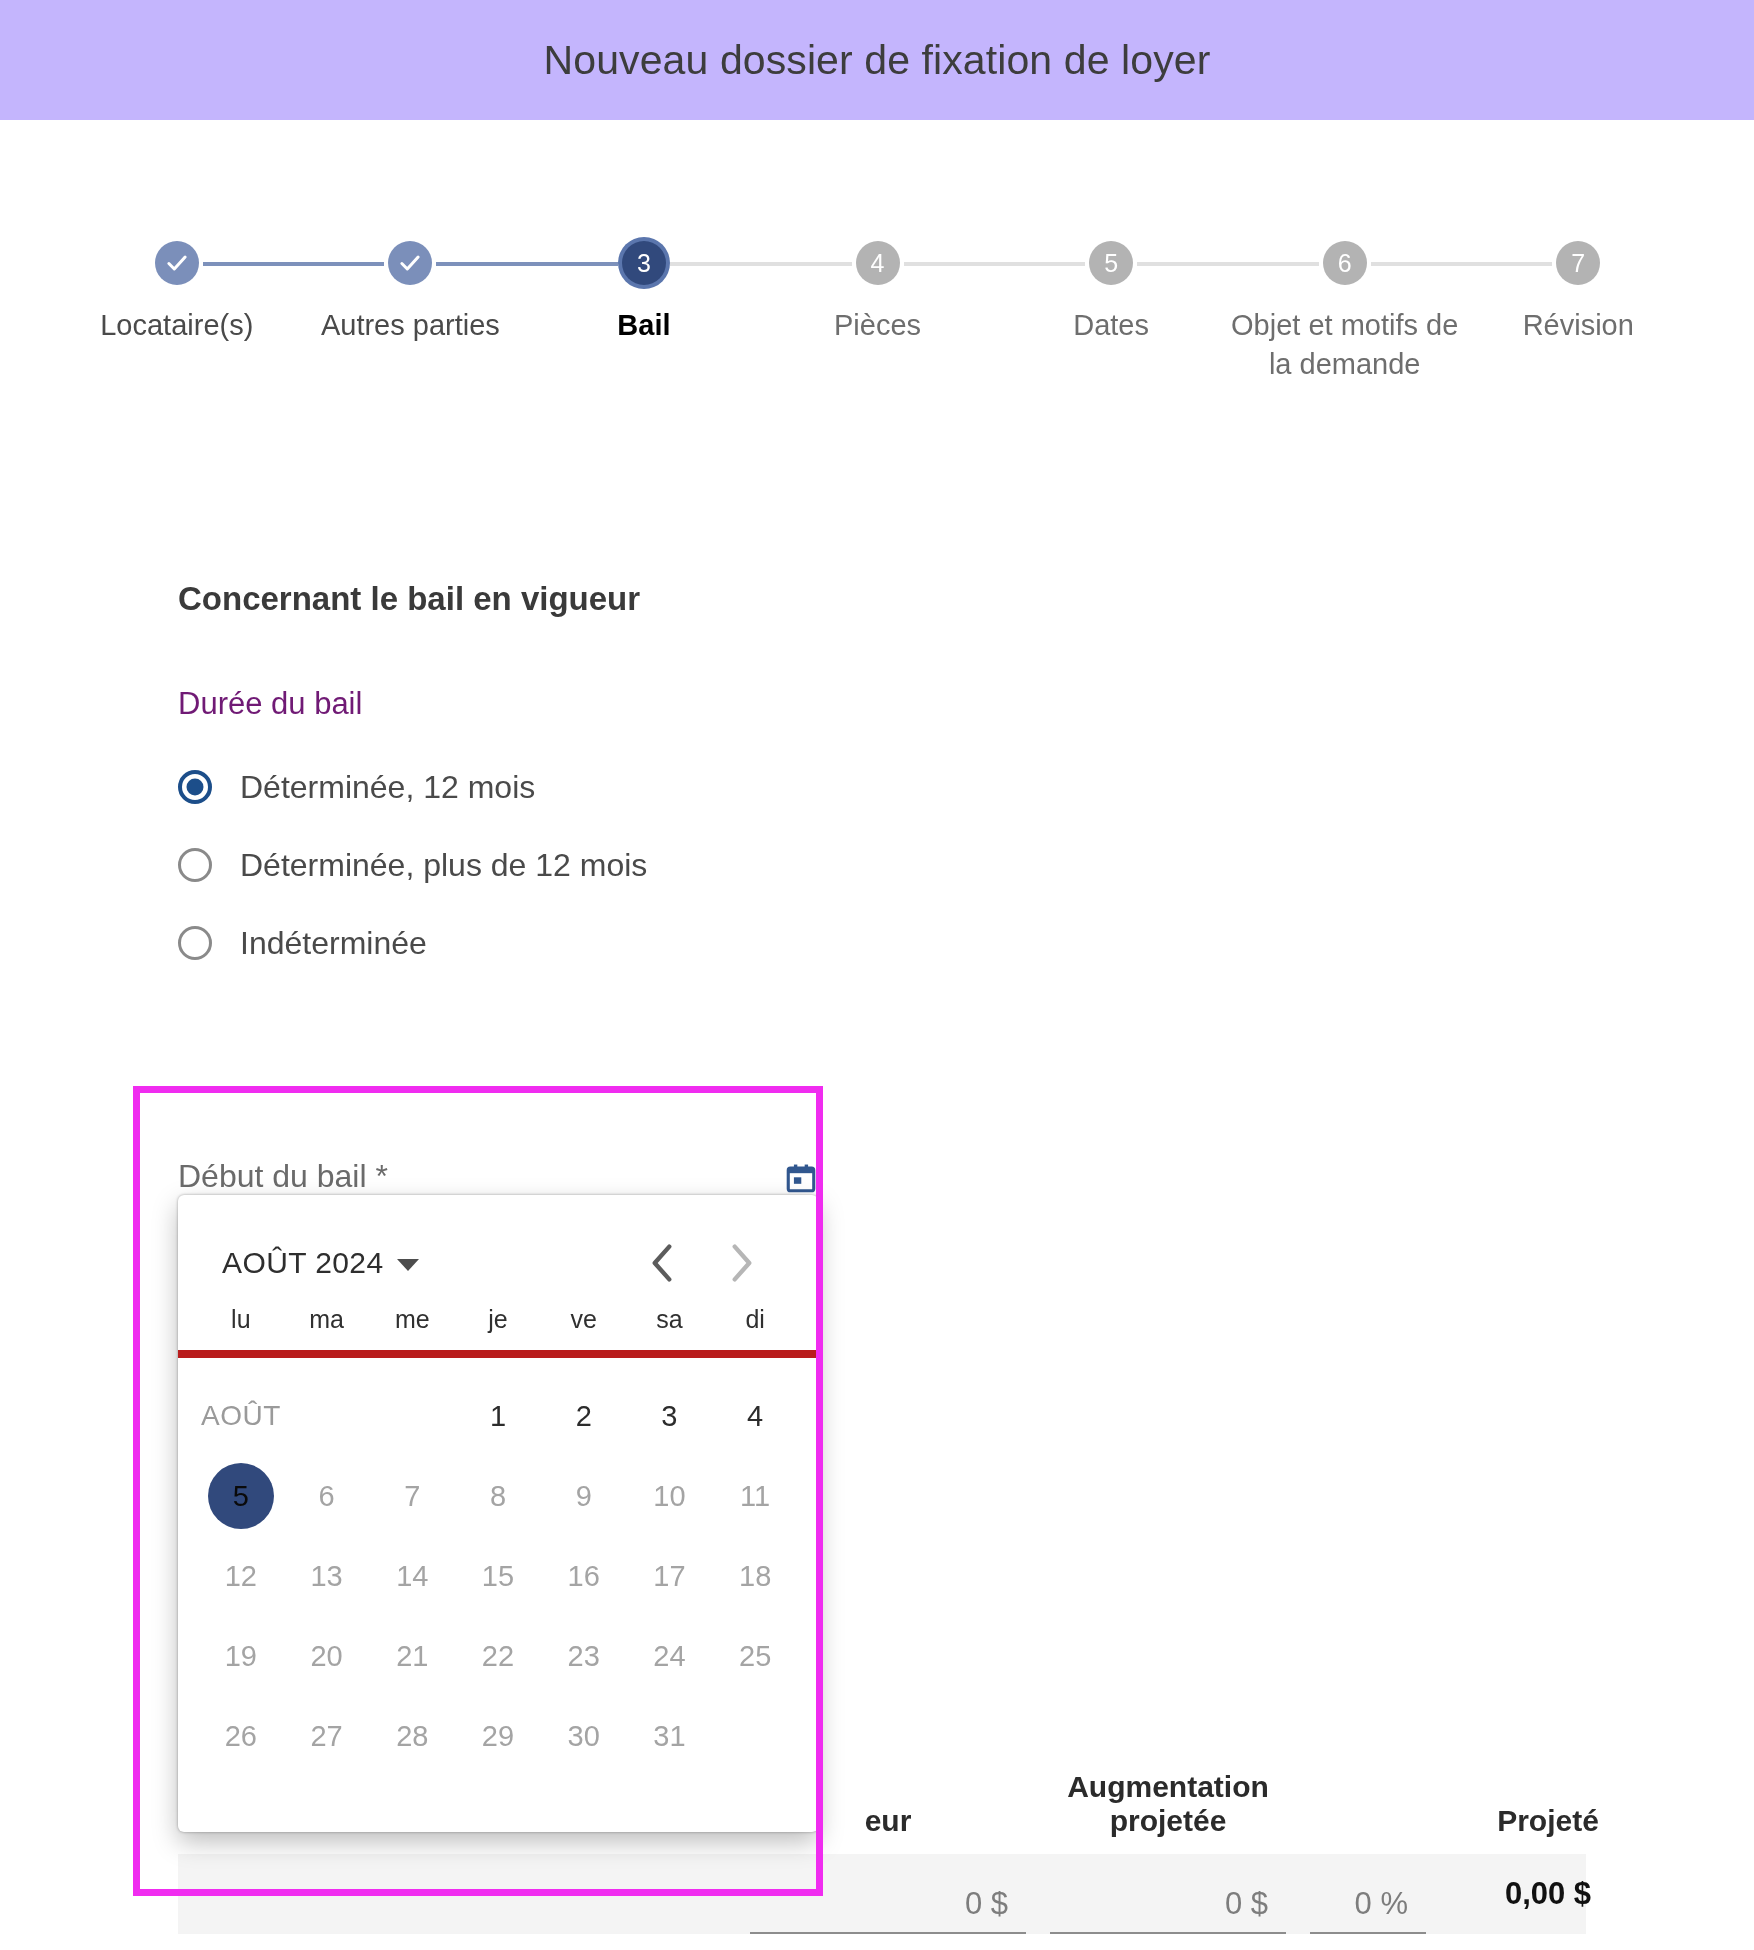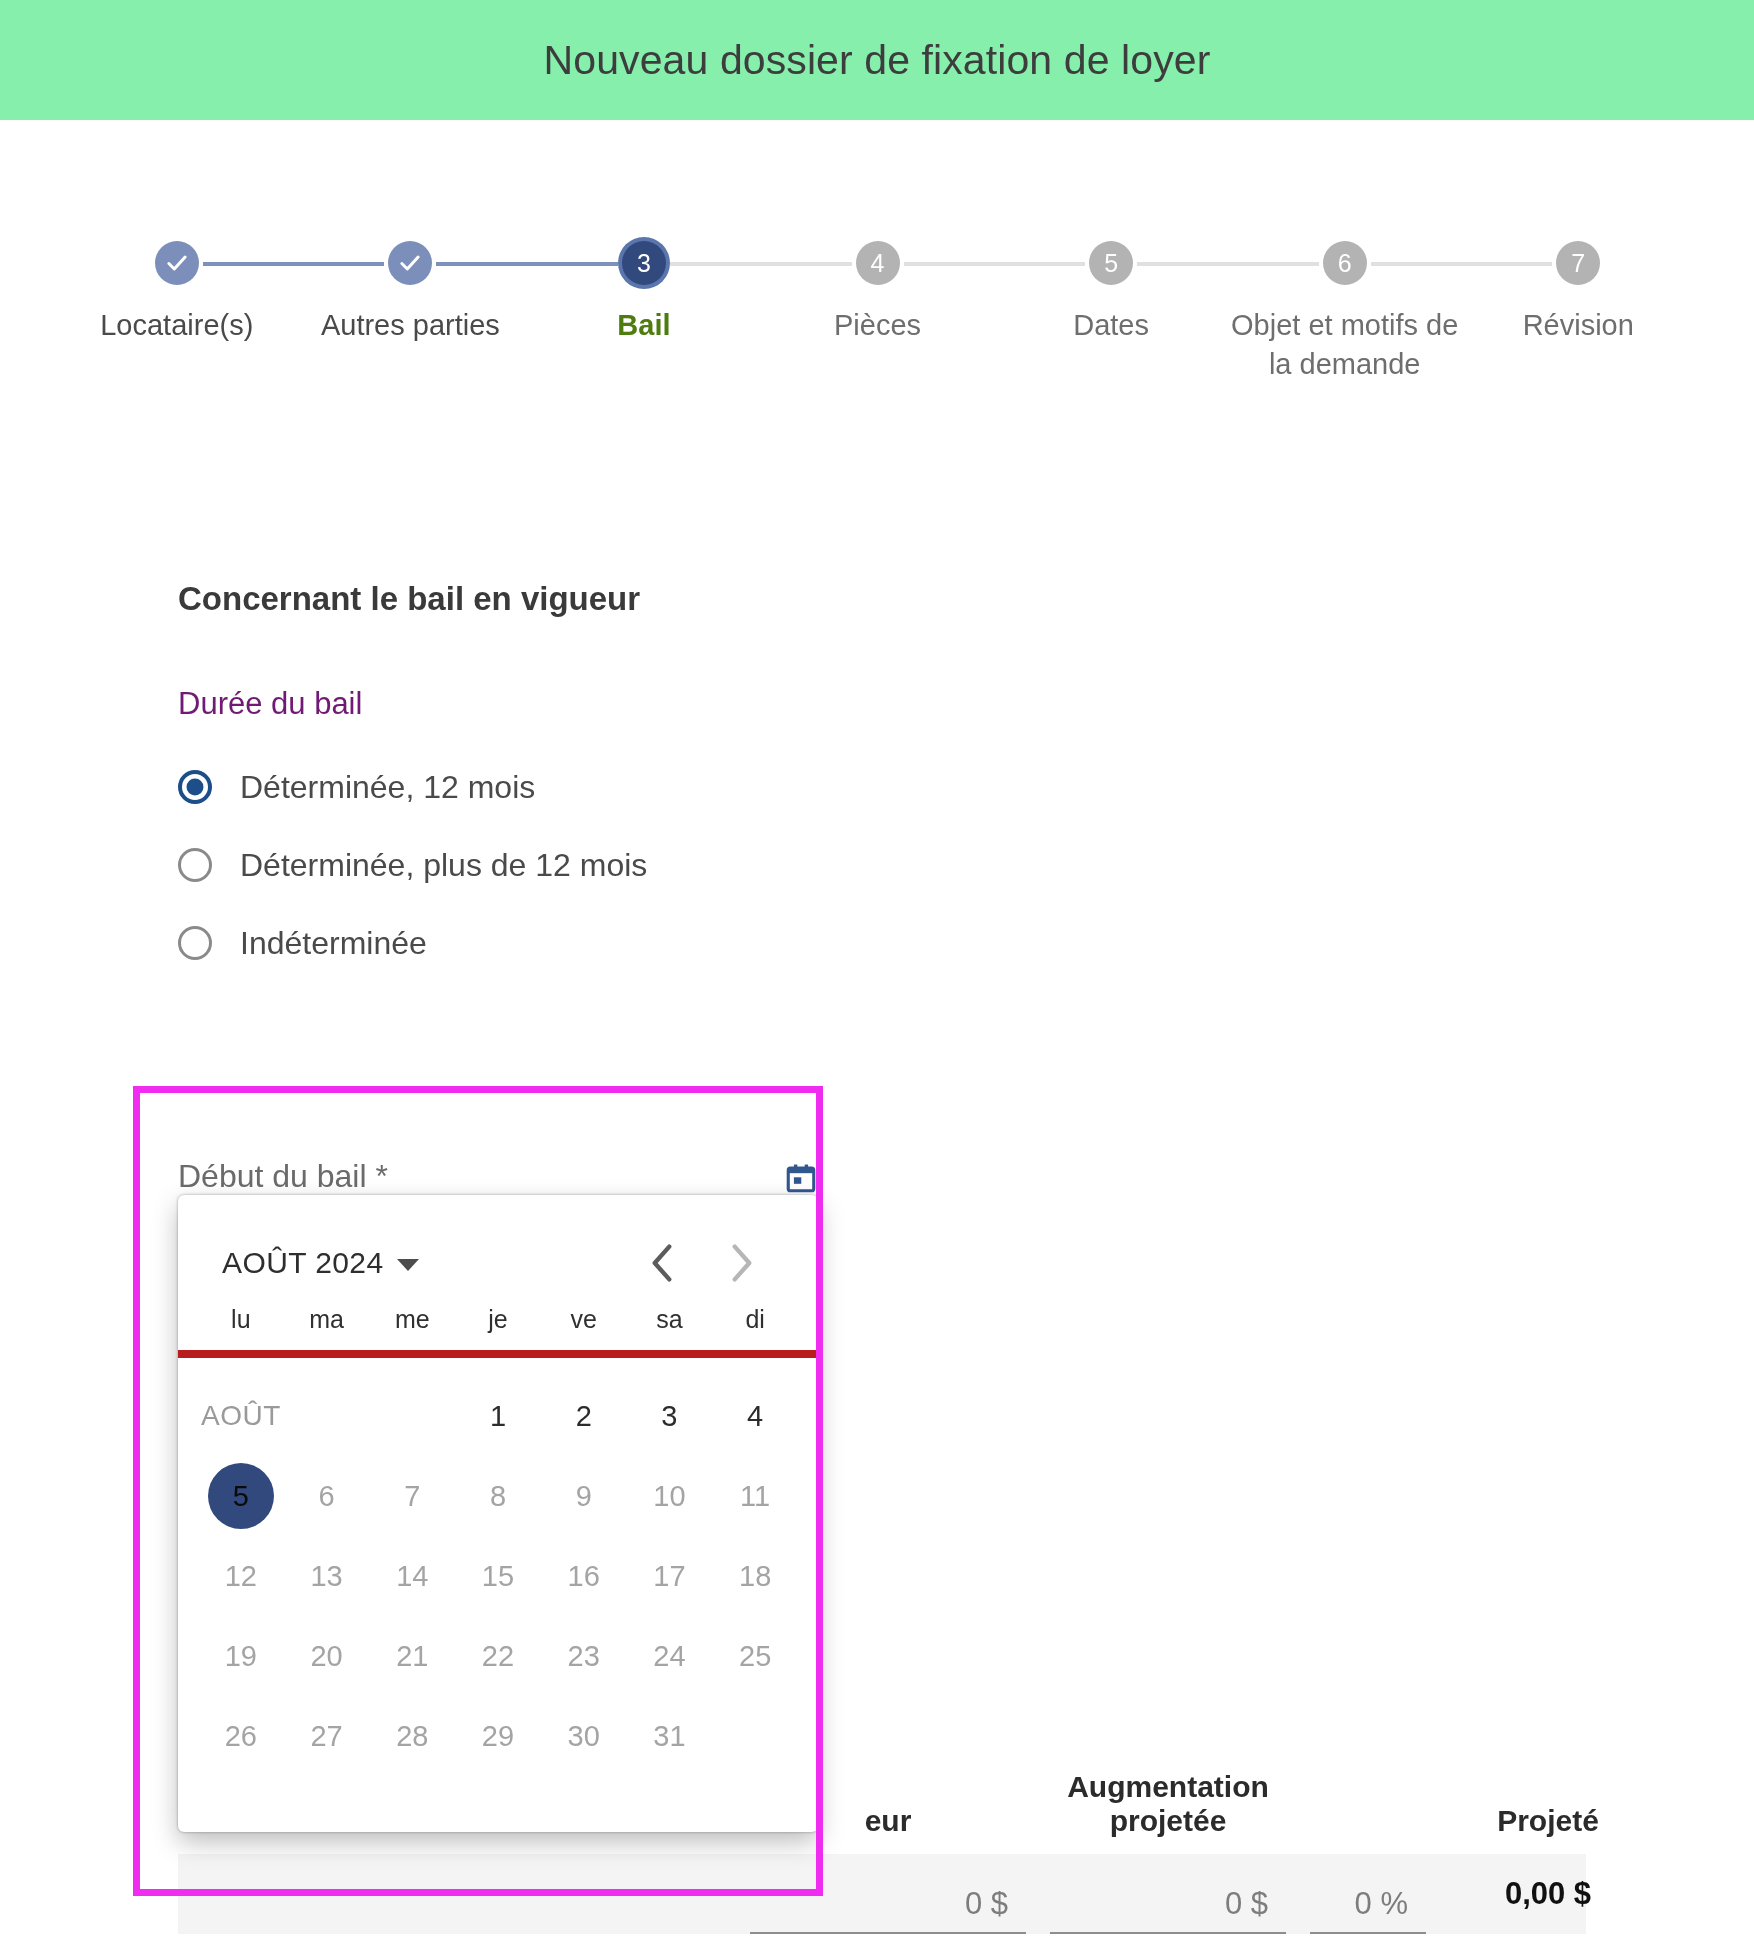--- a/index.html
+++ b/index.html
@@ -14,21 +14,21 @@
     height: 1950px;
     background: #ffffff;
     overflow: hidden;
   }
 
   
   .titlebar {
     position: absolute;
     left: 0; top: 0;
     width: 1754px; height: 120px;
-    background: #86efac;
+    background: #c4b5fd;
     display: flex;
     align-items: center;
     justify-content: center;
   }
   .titlebar .title {
     font-size: 41px;
     color: #3d3d3d;
     font-weight: 400;
     letter-spacing: 0.1px;
   }
@@ -88,21 +88,21 @@
   .step .label {
     margin-top: 18px;
     font-size: 29px;
     color: #6e6e6e;
     text-align: center;
     line-height: 1.35;
     max-width: 230px;
     font-weight: 400;
   }
   .step .label.done   { color: #4a4a4a; }
-  .step .label.active { color: #4d7c0f; font-weight: 700; }
+  .step .label.active { color: #000000; font-weight: 700; }
 
   
   .form {
     position: absolute;
     left: 178px; top: 580px;
     width: 1200px;
   }
   .section-title {
     font-size: 33px;
     color: #3a3a3a;

